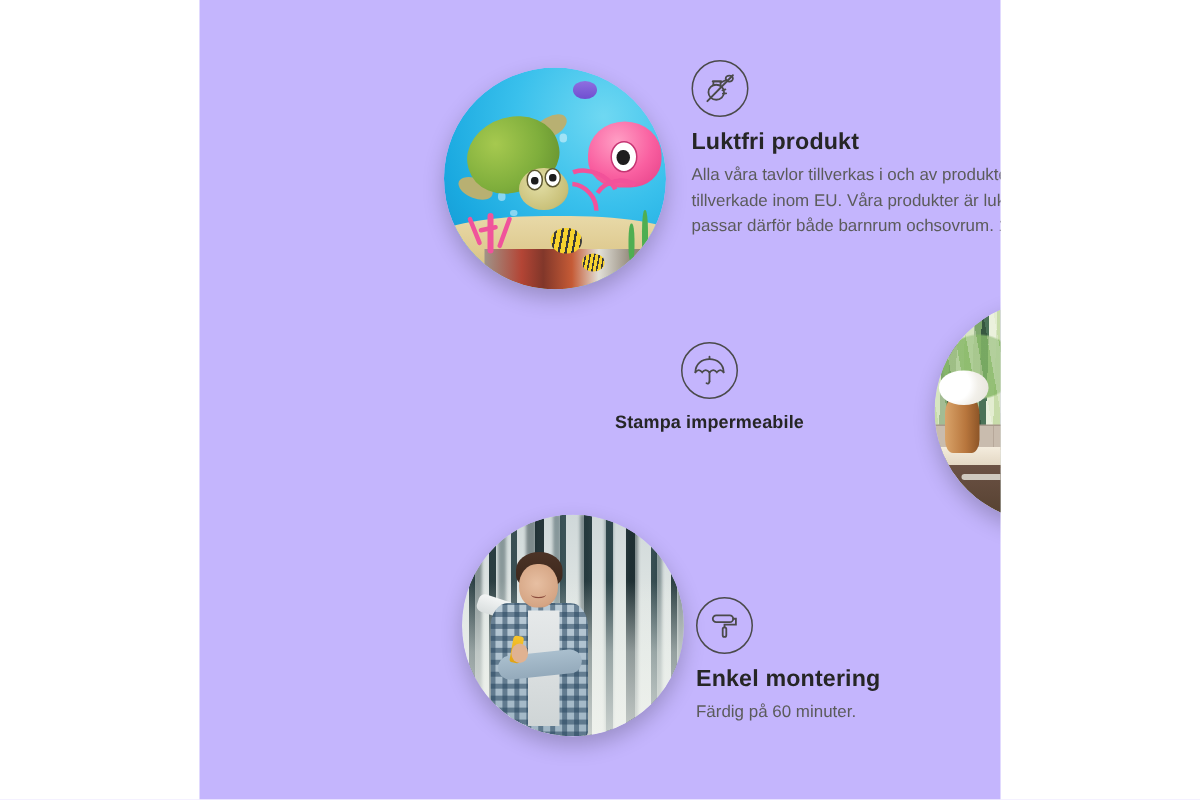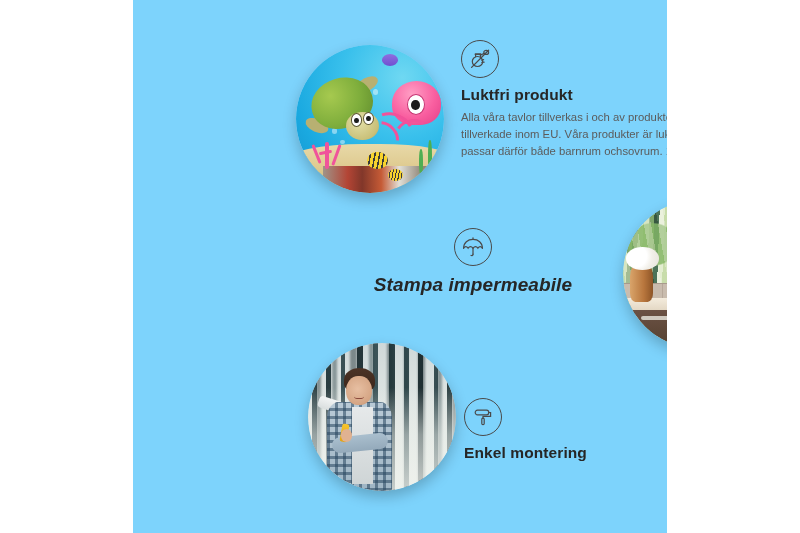--- a/index.html
+++ b/index.html
@@ -21,21 +21,21 @@
     background: #ffffff;
   }
 
   
   #panel {
     position: absolute;
     left: 133px;
     top: 0;
     width: 534px;
     height: 533px;
-    background: #7dd3fc;
+    background: #c4b5fd;
     overflow: hidden;
   }
 
   
   .photo-circle {
     position: absolute;
     border-radius: 50%;
     overflow: hidden;
     box-shadow: 0 6px 14px rgba(0,0,0,0.22);
   }
@@ -315,21 +315,21 @@
     text-align: left;
   }
   #feature-odourless .icon-circle { margin-bottom: 4px; }
 
   
   #feature-waterproof {
     left: 195px; top: 228px; width: 290px;
     text-align: center;
   }
   #feature-waterproof .icon-circle { margin: 0 auto 4px auto; }
-  #feature-waterproof .feat-title { font-size: 19px; font-style: italic; }
+  #feature-waterproof .feat-title { font-size: 12px; }
 
   
   #feature-assembly {
     left: 331px; top: 398px; width: 250px;
     text-align: left;
   }
   #feature-assembly .icon-circle { margin-bottom: 4px; }
 </style>
 </head>
 <body>
@@ -448,16 +448,17 @@
         <svg width="24" height="24" viewBox="0 0 24 24" fill="none" stroke="#4a4a4a" stroke-width="1.2" stroke-linecap="round">
 
           <rect x="4.2" y="5.2" width="13.6" height="4.6" rx="2.3"></rect>
 
           <path d="M17.8 7.5 L19.6 7.5 L19.6 11.4 L12 11.4 L12 13.2"></path>
 
           <rect x="10.8" y="13.2" width="2.4" height="6.4" rx="1.1"></rect>
         </svg>
       </div>
       <div class="feat-title">Enkel montering</div>
+      <p class="feat-desc">Färdig på 60 minuter.</p>
     </div>
 
   </div>
 </div>
 
 </body></html>

